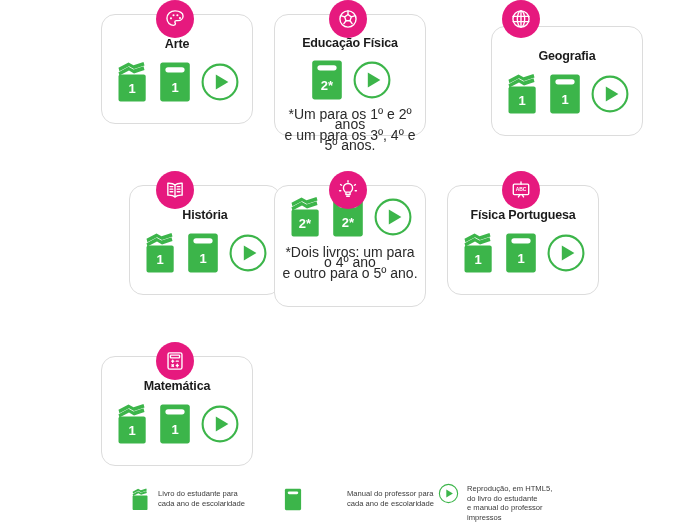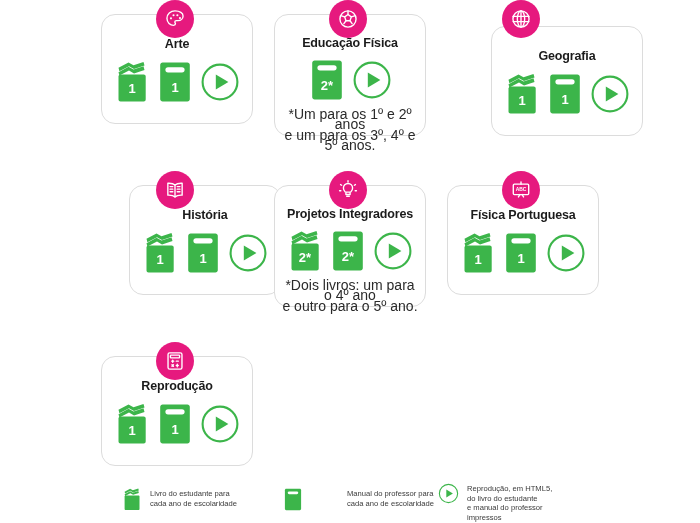--- a/index.html
+++ b/index.html
@@ -250,21 +250,20 @@
       <span>
         <svg width="22" height="22" viewBox="0 0 24 24">
         <path fill="none" stroke="#fff" stroke-width="1.5" stroke-linecap="round" stroke-linejoin="round" d="M8.8 13.9C7.7 12.9 7 11.5 7 9.9 7 7.1 9.2 4.9 12 4.9s5 2.2 5 5c0 1.6-0.7 3-1.8 4"></path>
         <path fill="none" stroke="#fff" stroke-width="1.5" stroke-linecap="round" stroke-linejoin="round" d="M9.7 14.3h4.6v2.6H9.7z"></path>
         <path fill="none" stroke="#fff" stroke-width="1.5" stroke-linecap="round" stroke-linejoin="round" d="M10.6 18.8h2.8"></path>
         <path fill="none" stroke="#fff" stroke-width="1.5" stroke-linecap="round" stroke-linejoin="round" d="M12 1.9v1.4M3.9 6.1l1.2 0.7M20.1 6.1l-1.2 0.7M2.8 12.8h1.4M19.8 12.8h1.4"></path>
       </svg>
       </span>
     </div>
     <div class="card tall" style="left: 274px; top: 185px;">
-      <div class="card-title">Projetos Integradores</div>
       <div class="icons-row">
         <span>
           <svg class="bk" width="36" height="42" viewBox="0 0 36 42">
     <path d="M4.5 6.8 14.5 1.4 19.5 4.2 29.5 0.9 30.5 4.6 20 8 15 5.2 5.4 10.2z" fill="#3cb54a"></path>
     <path d="M4.5 11.2 14.5 5.8 19.5 8.6 29.5 5.3 30.5 9 20 12.4 15 9.6 5.4 14.6z" fill="#3cb54a"></path>
     <path d="M6.5 13.6h23.2c1.1 0 2 0.9 2 2v22.8c0 1.1-0.9 2-2 2H6.5c-1.1 0-2-0.9-2-2V15.6c0-1.1 0.9-2 2-2z" fill="#3cb54a"></path>
     <text x="18" y="32.4" fill="#fff" font-family="Liberation Sans, sans-serif" font-size="13" font-weight="bold" text-anchor="middle">2*</text>
   </svg>
         </span>
         <span>
@@ -325,21 +324,21 @@
         <rect x="4.4" y="3.1" width="15.2" height="17.8" rx="1.8" fill="none" stroke="#fff" stroke-width="1.5" stroke-linecap="round" stroke-linejoin="round"></rect>
         <rect x="7" y="5.6" width="10" height="3" rx="0.7" fill="none" stroke="#fff" stroke-width="1.5" stroke-linecap="round" stroke-linejoin="round"></rect>
         <path fill="none" stroke="#fff" stroke-width="1.5" stroke-linecap="round" stroke-linejoin="round" d="M8.4 12.2h2.2M9.5 11.1v2.2"></path>
         <path fill="none" stroke="#fff" stroke-width="1.5" stroke-linecap="round" stroke-linejoin="round" d="M13.4 12.2h2.2"></path>
         <path fill="none" stroke="#fff" stroke-width="1.5" stroke-linecap="round" stroke-linejoin="round" d="M8.7 16.1l1.6 1.6M10.3 16.1l-1.6 1.6"></path>
         <path fill="none" stroke="#fff" stroke-width="1.5" stroke-linecap="round" stroke-linejoin="round" d="M13.4 16.9h2.2M14.5 15.6v0.1M14.5 18.2v0.1"></path>
       </svg>
       </span>
     </div>
     <div class="card short" style="left: 101px; top: 356px;">
-      <div class="card-title">Reprodução</div>
+      <div class="card-title">Matemática</div>
       <div class="icons-row">
         <span>
           <svg class="bk" width="36" height="42" viewBox="0 0 36 42">
     <path d="M4.5 6.8 14.5 1.4 19.5 4.2 29.5 0.9 30.5 4.6 20 8 15 5.2 5.4 10.2z" fill="#3cb54a"></path>
     <path d="M4.5 11.2 14.5 5.8 19.5 8.6 29.5 5.3 30.5 9 20 12.4 15 9.6 5.4 14.6z" fill="#3cb54a"></path>
     <path d="M6.5 13.6h23.2c1.1 0 2 0.9 2 2v22.8c0 1.1-0.9 2-2 2H6.5c-1.1 0-2-0.9-2-2V15.6c0-1.1 0.9-2 2-2z" fill="#3cb54a"></path>
     <text x="18" y="32.4" fill="#fff" font-family="Liberation Sans, sans-serif" font-size="13" font-weight="bold" text-anchor="middle">1</text>
   </svg>
         </span>
         <span>
@@ -351,21 +350,21 @@
         </span>
         <span>
           <svg class="bk" width="40" height="40" viewBox="0 0 40 40">
     <circle cx="20" cy="20" r="17.4" fill="none" stroke="#3cb54a" stroke-width="2.1"></circle>
     <path d="M15.8 12.4 28.4 20 15.8 27.6z" fill="#3cb54a"></path>
   </svg>
         </span>
       </div>
     </div>
     <div class="legend">
-      <div class="legend-item" style="left: 122px; top: 5px;">
+      <div class="legend-item" style="left: 130px; top: 5px;">
         <span class="legend-icon">
           <svg class="bk" width="20" height="23" viewBox="0 0 36 42">
     <path d="M4.5 6.8 14.5 1.4 19.5 4.2 29.5 0.9 30.5 4.6 20 8 15 5.2 5.4 10.2z" fill="#3cb54a"></path>
     <path d="M4.5 11.2 14.5 5.8 19.5 8.6 29.5 5.3 30.5 9 20 12.4 15 9.6 5.4 14.6z" fill="#3cb54a"></path>
     <path d="M6.5 13.6h23.2c1.1 0 2 0.9 2 2v22.8c0 1.1-0.9 2-2 2H6.5c-1.1 0-2-0.9-2-2V15.6c0-1.1 0.9-2 2-2z" fill="#3cb54a"></path>
 
   </svg>
         </span>
         <span class="legend-text">Livro do estudante para
 cada ano de escolaridade</span>

